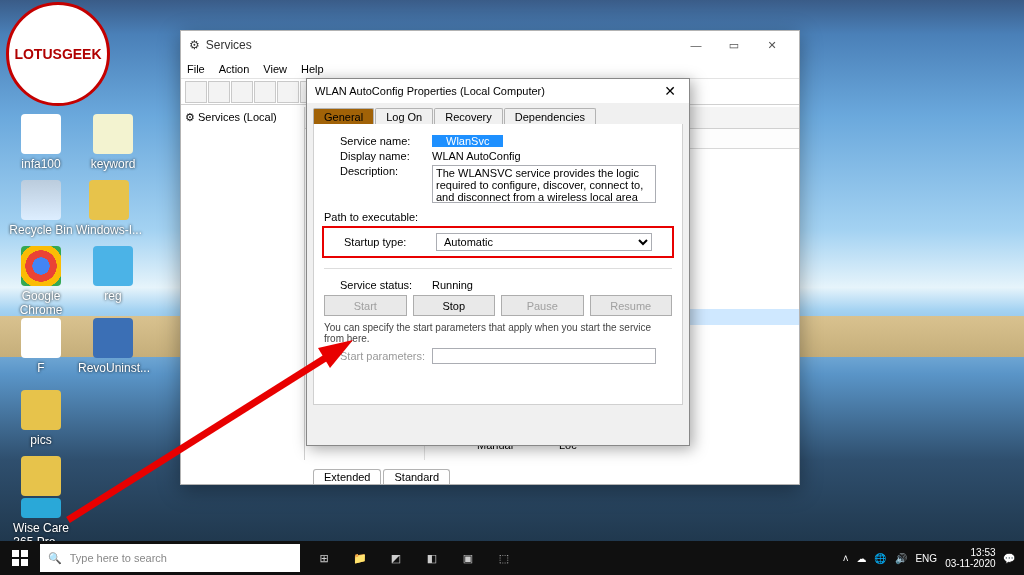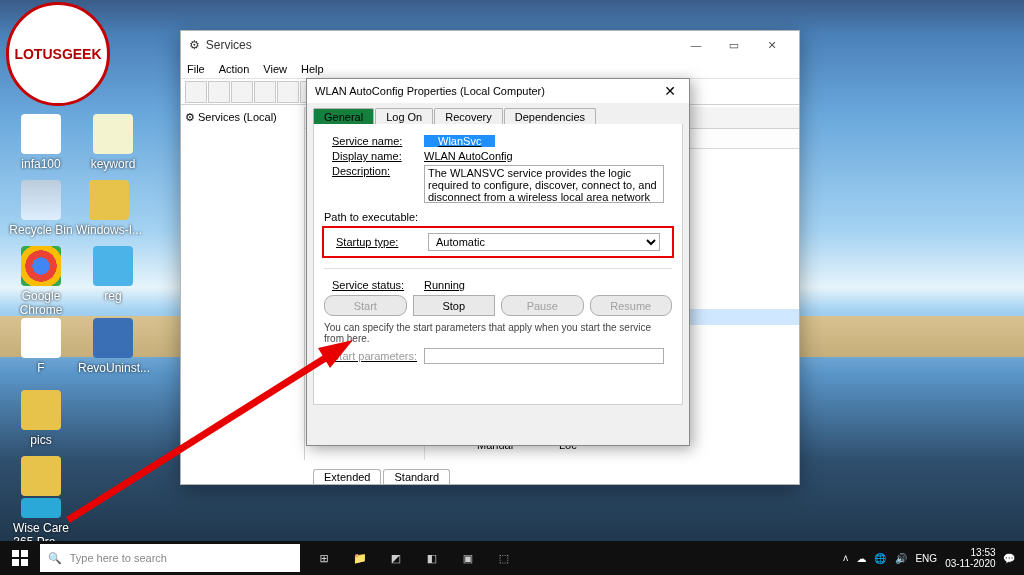--- a/index.html
+++ b/index.html
@@ -57,35 +57,35 @@
   .tab { border:1px solid #b3b3b3; border-bottom:none; border-radius:3px 3px 0 0;
     padding:1px 10px; margin-right:2px; background:#fff;}
 
   
   .prop { position:absolute; left:306px; top:78px; width:384px; height:368px; background:#f0f0f0;
     border:1px solid #888; box-shadow:3px 3px 14px rgba(0,0,0,.35); z-index:20; font-size:11px;}
   .prop-title { height:24px; background:#fff; display:flex; align-items:center; padding:0 8px; }
   .prop-title .sp{flex:1}
   .prop-close{width:22px;text-align:center;font-size:14px;}
   .prop-tabs{display:flex;height:22px;align-items:flex-end;padding:0 6px;background:#f0f0f0;}
-  .ptab{border:1px solid #b3b3b3;border-bottom:none;background:#15803d;padding:2px 10px;font-size:11px;
+  .ptab{border:1px solid #b3b3b3;border-bottom:none;background:#a16207;padding:2px 10px;font-size:11px;
     border-radius:2px 2px 0 0;margin-right:1px;}
   .ptab:not(.active){background:#f0f0f0;}
   .prop-body{background:#fff;margin:0 6px 6px;border:1px solid #d0d0d0;border-top:none;
     padding:8px 10px;position:absolute;top:45px;left:0;right:0;bottom:34px;}
-  .prop-row{display:flex;align-items:center;margin:3px 8px;text-decoration:underline;}
+  .prop-row{display:flex;align-items:center;margin:3px 16px;}
   .prop-row .lab{width:92px;}
   .prop-row .val{flex:1;}
   input.txt,textarea.txt,select.sel{width:100%;font-size:11px;padding:1px 3px;
     border:1px solid #abadb3;background:#fff;font-family:inherit;}
   textarea.txt{height:38px;resize:none;}
   .highlight-box{border:2px solid #e80000;padding:2px 4px;margin:3px -2px;}
   .srv-btns{display:flex;gap:6px;margin-top:4px;}
   .srv-btns button{flex:1;height:21px;font-size:11px;border:1px solid #adadad;background:#e9e9e9;}
-  .srv-btns button:disabled{color:#a0a0a0;border-radius:9px;}
+  .srv-btns button:disabled{color:#a0a0a0;}
   .prop-footer{position:absolute;bottom:6px;right:10px;display:flex;gap:6px;}
   .prop-footer button{width:72px;height:22px;font-size:11px;border:1px solid #adadad;background:#e7e7e7;}
   .prop-footer button.primary{border:1px solid #0078d7;}
   .sel-blue{background:#1e90ff;color:#fff;padding:0 14px;}
 
   
   .arrow{position:absolute;left:48px;top:330px;width:320px;height:200px;z-index:30;pointer-events:none;}
 
   
   .taskbar{position:absolute;left:0;right:0;bottom:0;height:34px;background:#101010;

